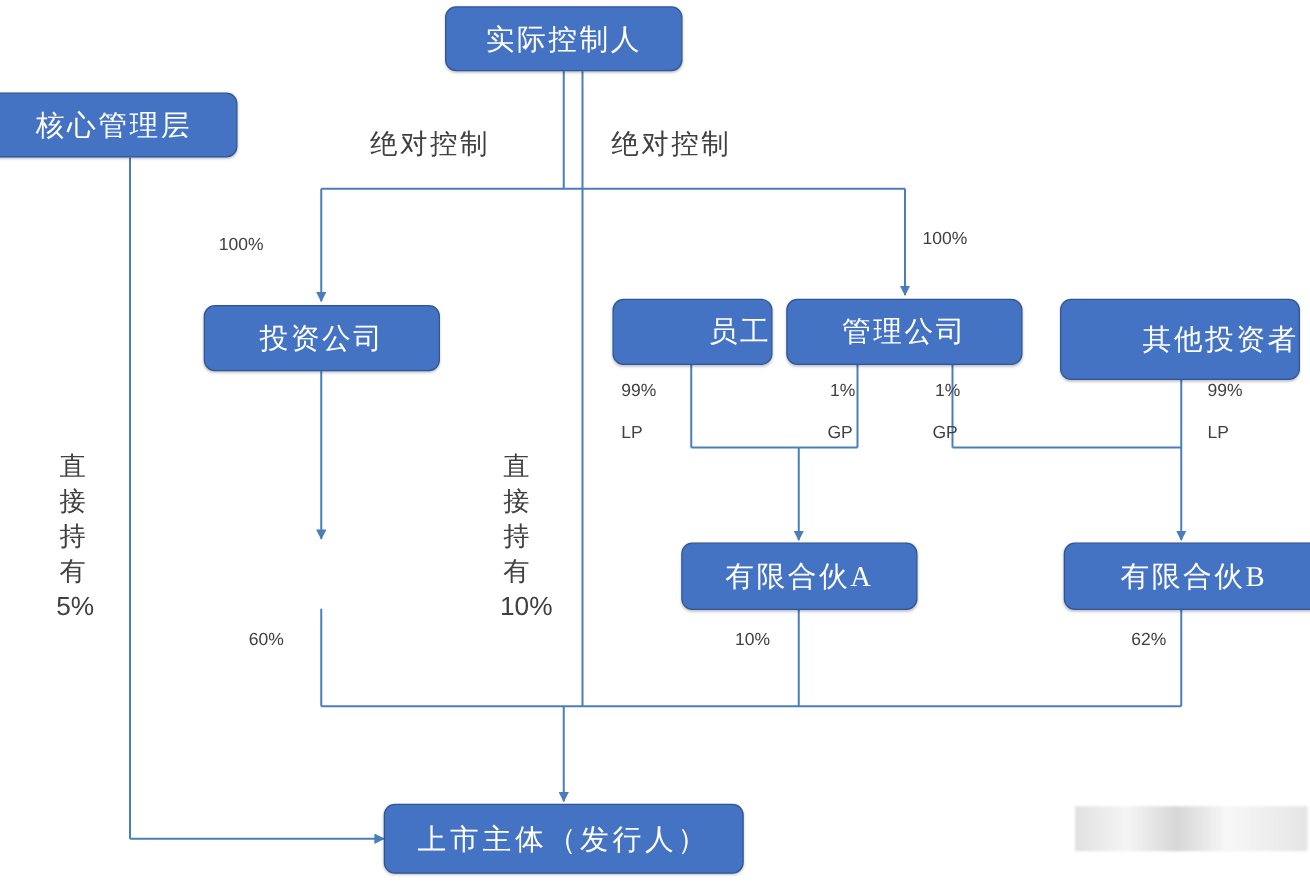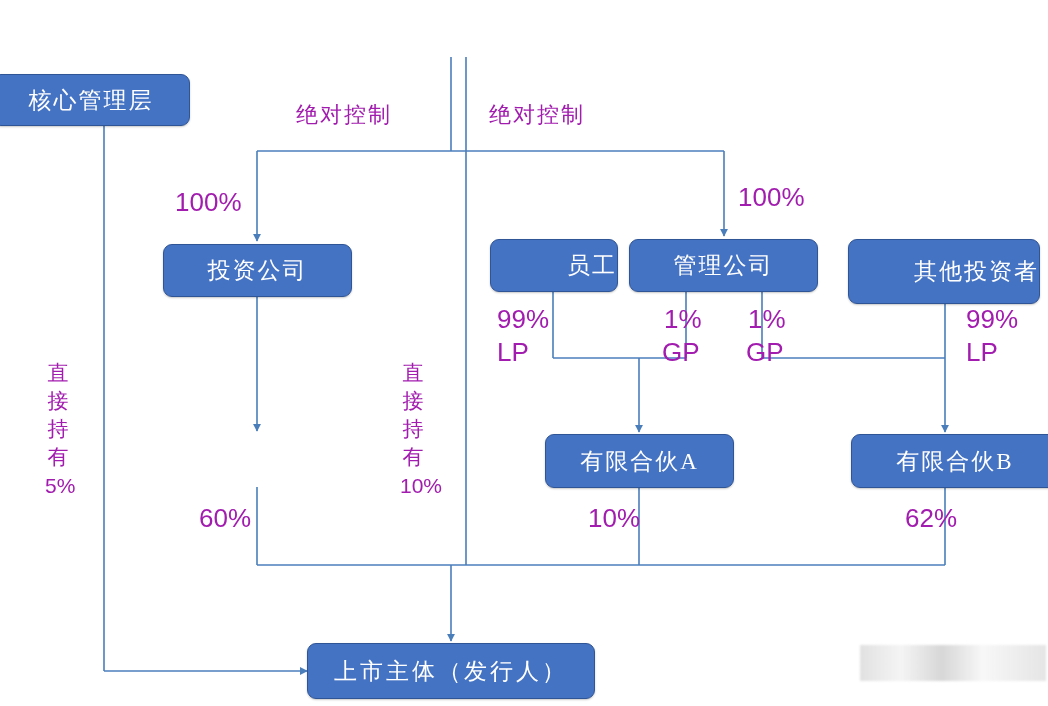--- a/index.html
+++ b/index.html
@@ -37,32 +37,32 @@
     justify-content: center;
     font-family: "Liberation Serif", serif;
     font-size: 23px;
     letter-spacing: 2px;
     white-space: nowrap;
     box-shadow: 0 1px 2px rgba(0,0,0,0.22);
   }
   .node.wide-letter { letter-spacing: 3px; }
   .label {
     position: absolute;
-    color: #a21caf;
+    color: #404040;
     white-space: nowrap;
     font-family: "Liberation Sans", sans-serif;
   }
   .label.cjk {
     font-family: "Liberation Serif", serif;
     font-size: 22px;
     letter-spacing: 2px;
   }
   .label.num {
     font-family: "Liberation Sans", sans-serif;
-    font-size: 26px;
+    font-size: 14px;
   }
   .label.vertical {
     font-family: "Liberation Serif", serif;
     font-size: 21px;
     width: 26px;
     line-height: 1.33;
     text-align: center;
     white-space: normal;
   }
   .label.vertical .pct {
@@ -121,20 +121,23 @@
       <path d="M 945 292 L 945 432" marker-end="url(#arrow)"></path>
 
       <path d="M 639 488 L 639 565"></path>
       <path d="M 945 488 L 945 565"></path>
 
       <path d="M 257 565 L 945 565"></path>
       <path d="M 451 565 L 451 641" marker-end="url(#arrow)"></path>
     </g>
   </svg>
 
+  <div class="node" style="left:356px; top:5px; width:190px; height:52px;">
+    <span>实际控制人</span>
+  </div>
 
   <div class="node" style="left:-8px; top:74px; width:198px; height:52px;">
     <span>核心管理层</span>
   </div>
 
   <div class="node" style="left:163px; top:244px; width:189px; height:53px;">
     <span>投资公司</span>
   </div>
 
   <div class="node" style="left:490px; top:239px; width:128px; height:53px;justify-content:flex-end;">

